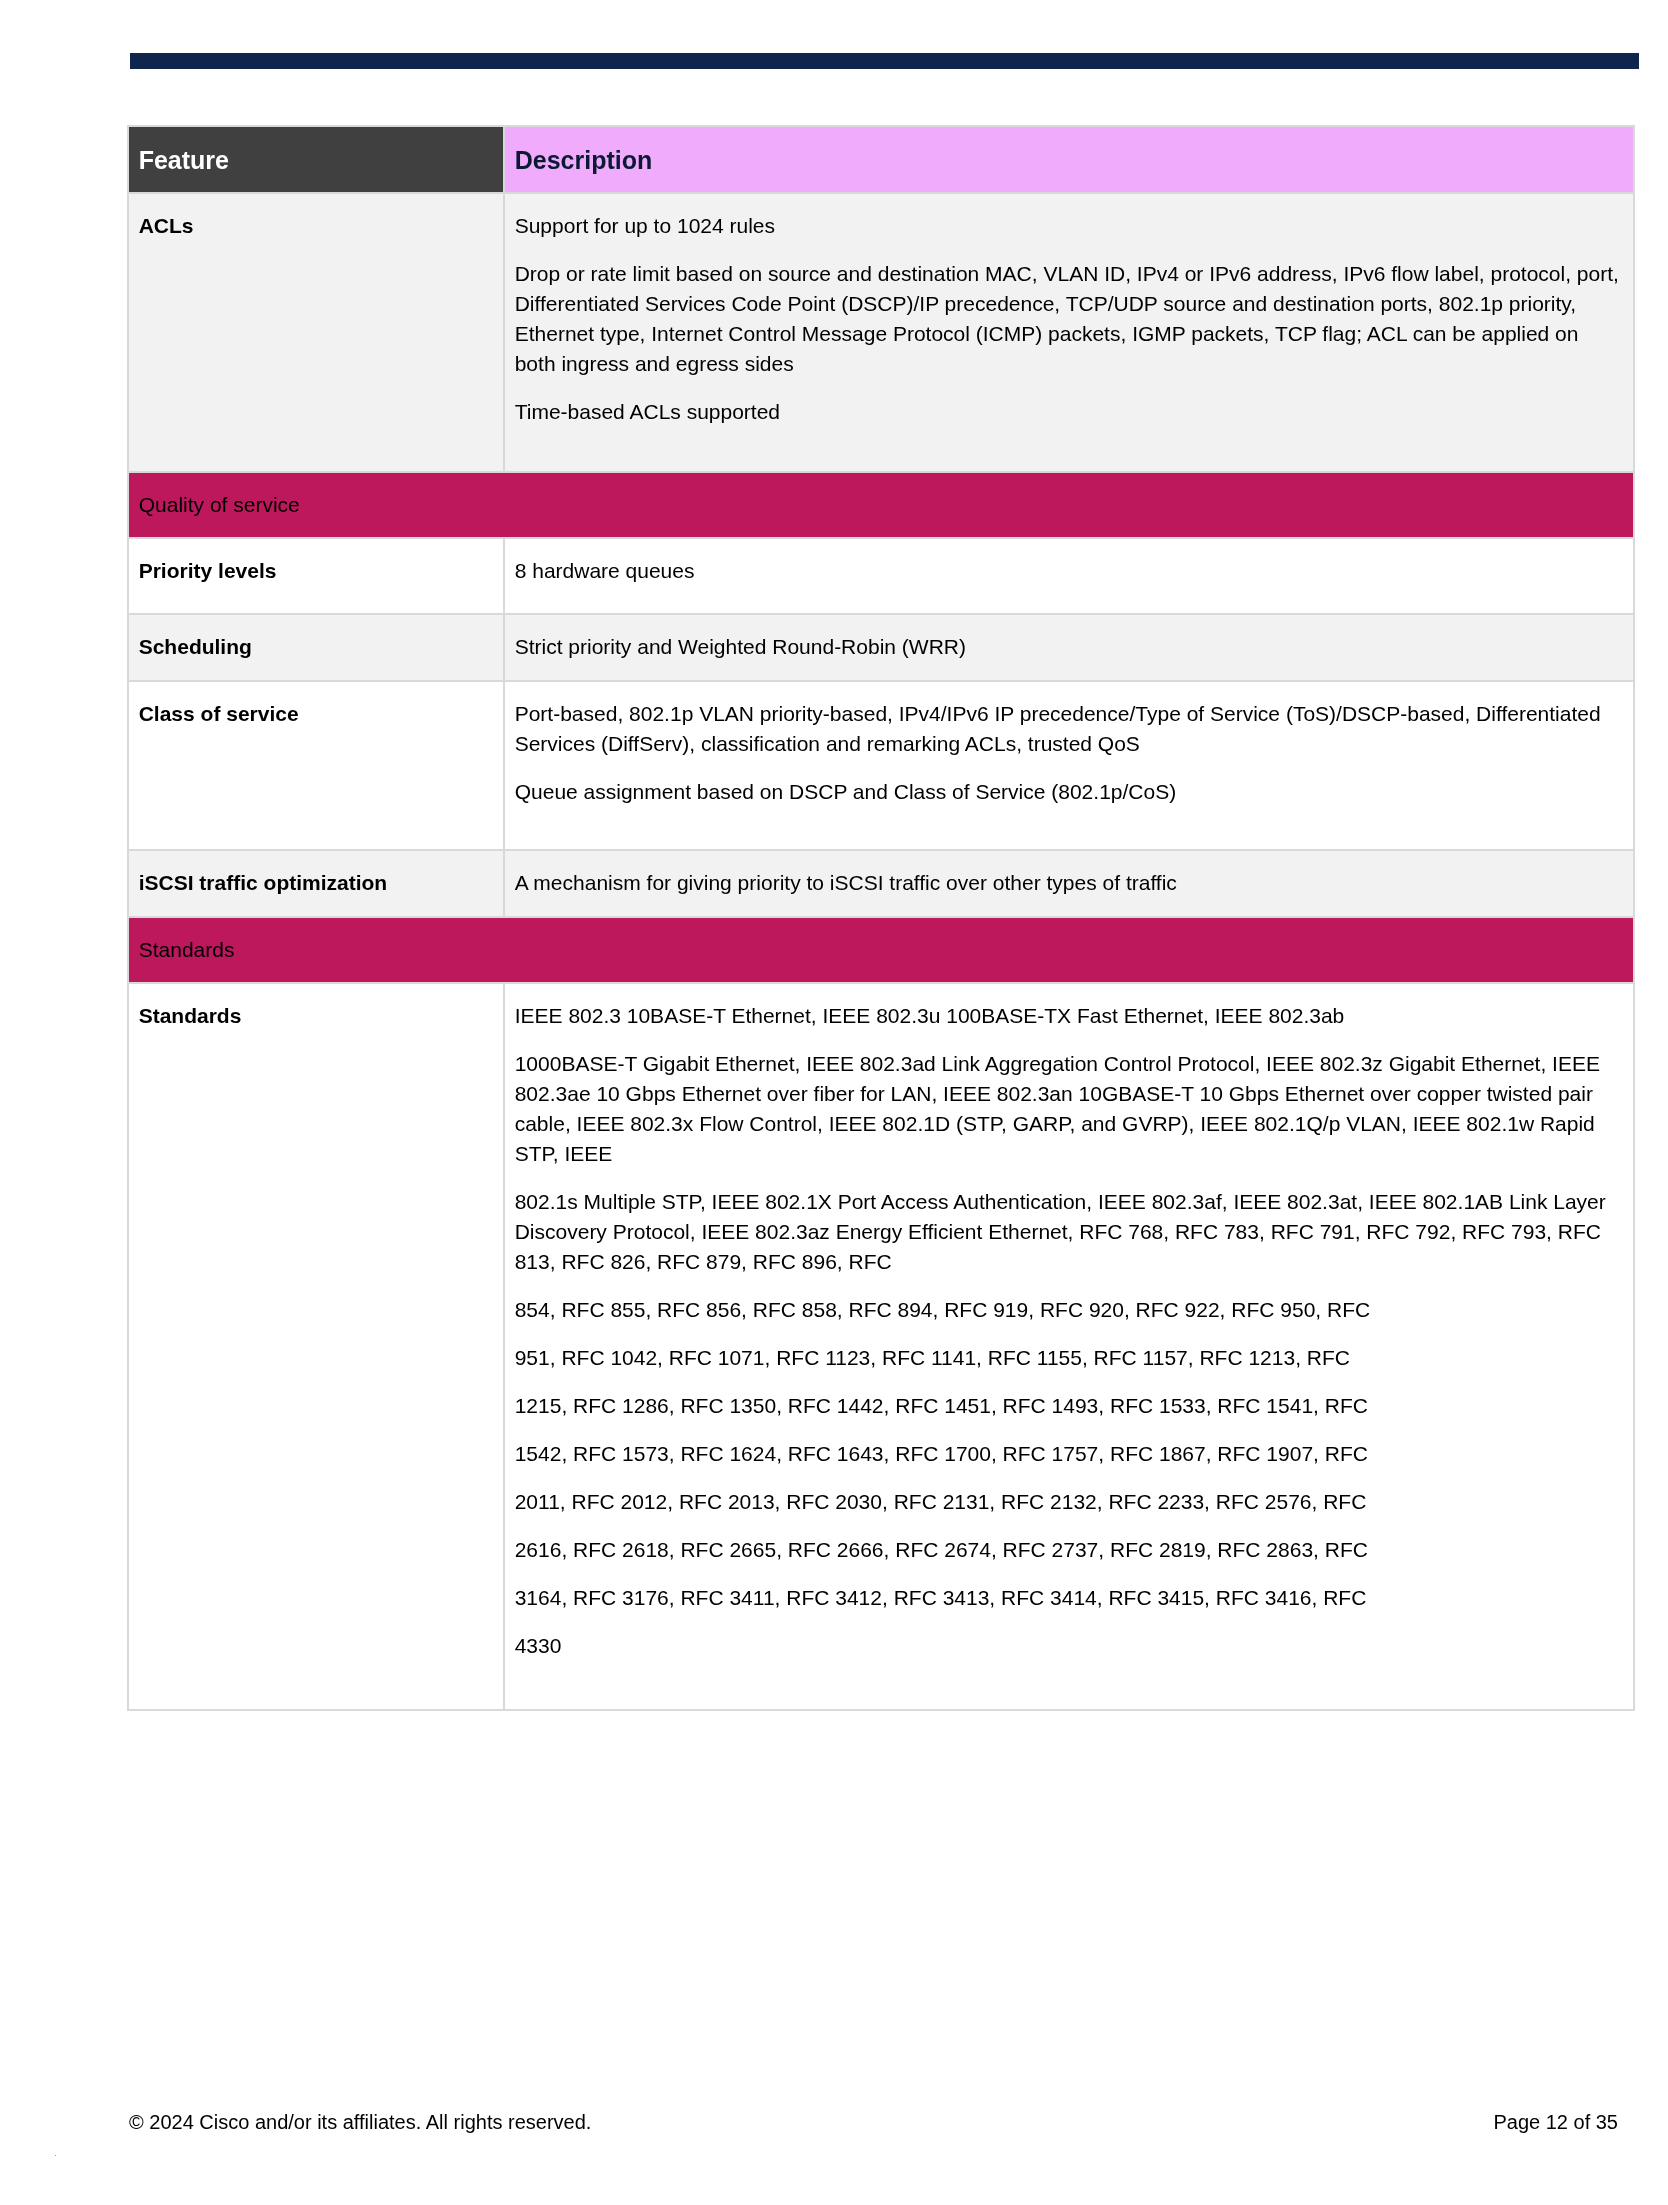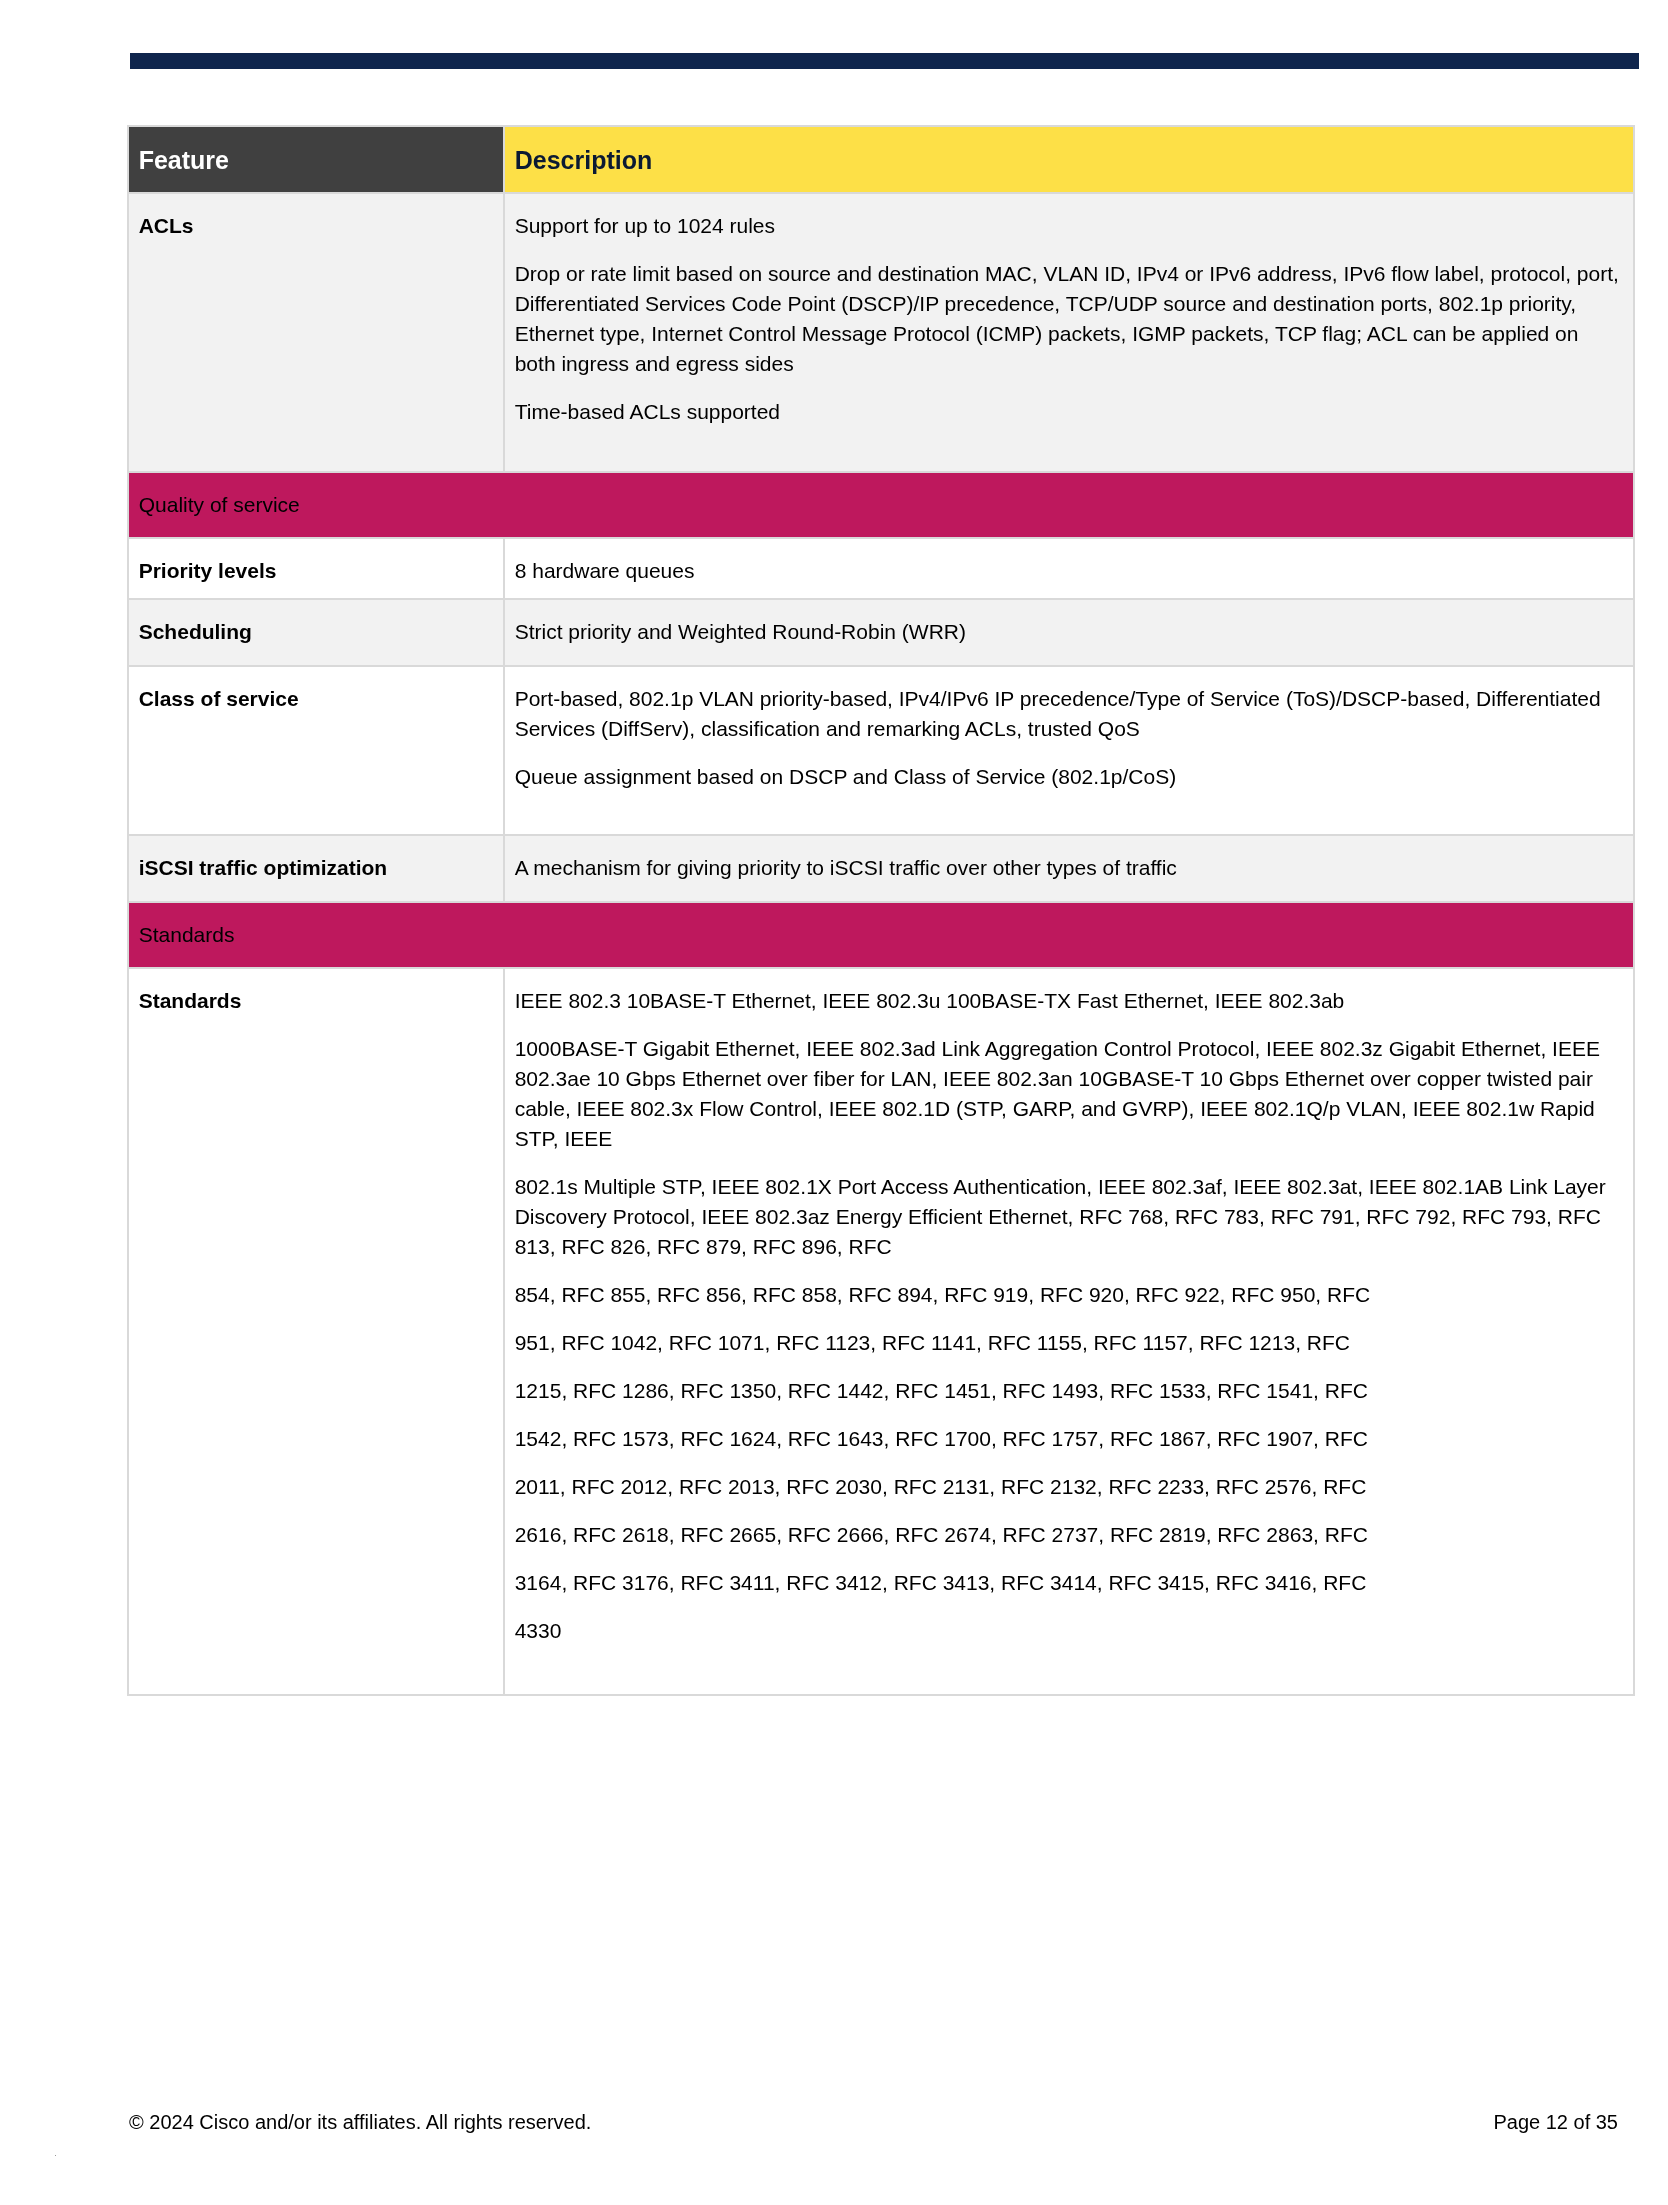--- a/index.html
+++ b/index.html
@@ -16,21 +16,21 @@
     border-collapse: collapse; table-layout: fixed;
   }
   .spec-table col.c1 { width: 376px; }
   .spec-table col.c2 { width: 1130px; }
   .spec-table td, .spec-table th {
     border: 2.1px solid #d9d9d9; vertical-align: top; text-align: left;
     padding: 0 9.7px; font-size: 21px; line-height: 30px;
   }
   .spec-table th { height: 65px; vertical-align: middle; font-weight: bold; font-size: 25px; }
   .th-feature { background: #404040; color: #ffffff; }
-  .th-desc { background: #fde047; color: #0b1a33; }
+  .th-desc { background: #f0abfc; color: #0b1a33; }
   .feat { font-weight: bold; padding-top: 16.6px !important; }
   .desc { padding-top: 16.6px !important; padding-bottom: 11px !important; }
   .desc p { margin: 0 0 18px 0; }
   .desc p:last-child { margin-bottom: 0; }
   .row-grey td { background: #f2f2f2; }
   .row-white td { background: #ffffff; }
   .section-row td {
     background: #be185d; font-weight: normal; height: 64px; vertical-align: middle;
     padding-top: 0 !important;
     margin-top: 16px;
@@ -69,21 +69,21 @@
       <td class="feat">ACLs</td>
       <td class="desc">
         <p>Support for up to 1024 rules</p>
         <p>Drop or rate limit based on source and destination MAC, VLAN ID, IPv4 or IPv6 address, IPv6 flow label, protocol, port, Differentiated Services Code Point (DSCP)/IP precedence, TCP/UDP source and destination ports, 802.1p priority, Ethernet type, Internet Control Message Protocol (ICMP) packets, IGMP packets, TCP flag; ACL can be applied on both ingress and egress sides</p>
         <p>Time-based ACLs supported</p>
       </td>
     </tr>
     <tr class="section-row">
       <td colspan="2">Quality of service</td>
     </tr>
-    <tr class="row-white" style="height:61px">
+    <tr class="row-white" style="height:76px">
       <td class="feat">Priority levels</td>
       <td class="desc">8 hardware queues</td>
     </tr>
     <tr class="row-grey" style="height:67px">
       <td class="feat">Scheduling</td>
       <td class="desc">Strict priority and Weighted Round-Robin (WRR)</td>
     </tr>
     <tr class="row-white" style="height:169px">
       <td class="feat">Class of service</td>
       <td class="desc">

